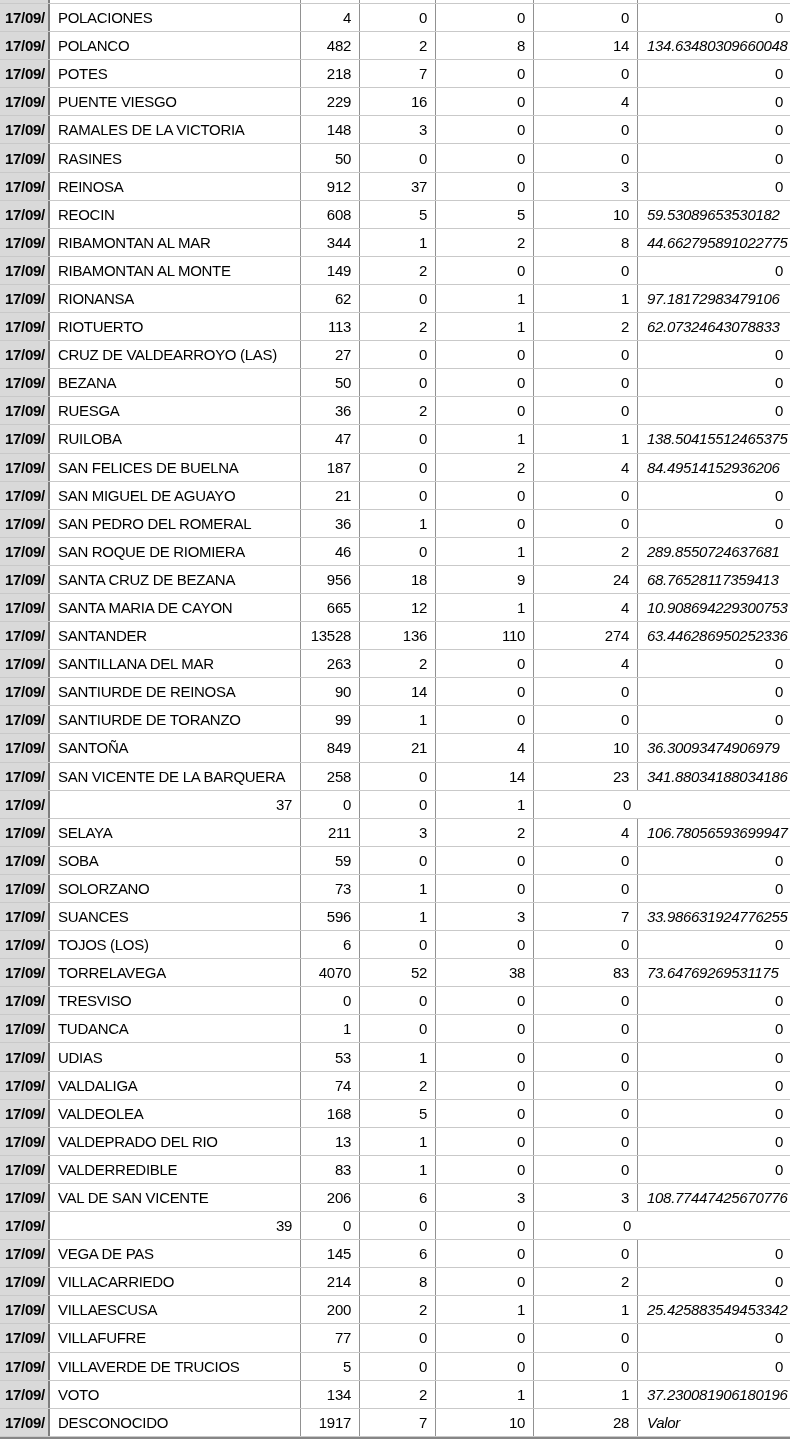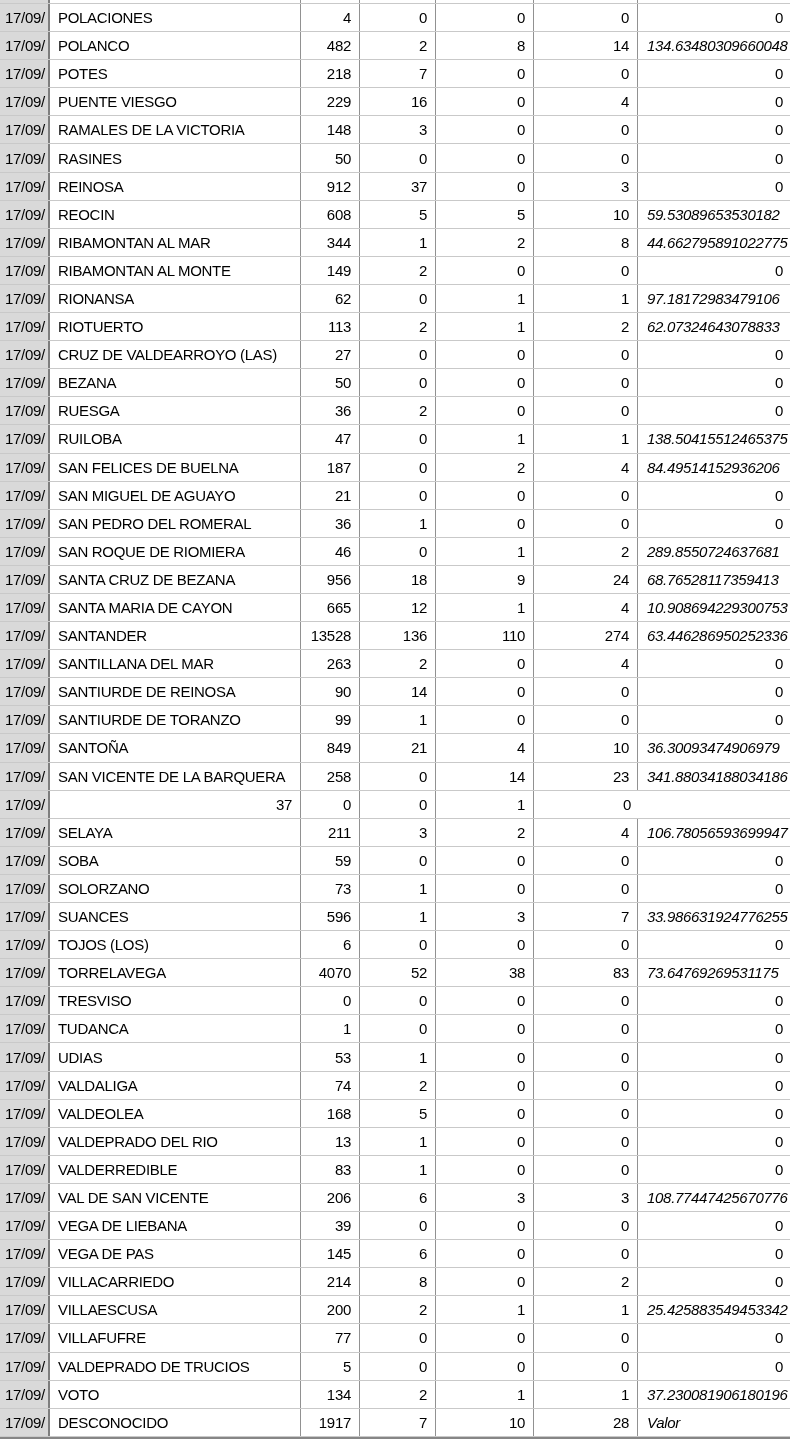--- a/index.html
+++ b/index.html
@@ -20,21 +20,21 @@
   }
   .row.partial { height: 4px; }
   .cell {
     overflow: hidden;
     white-space: nowrap;
     display: flex;
     align-items: center;
   }
   .cell.date {
     background: #d9d9d9;
-    font-weight: normal;
+    font-weight: bold;
     padding-left: 5px;
     border-right: 2px solid #7e7e7e;
   }
   .cell.name { padding-left: 8px; border-right: 1px solid #919191; }
   .cell.num  { justify-content: flex-end; padding-right: 8px; border-right: 1px solid #919191; }
   .cell.rate { justify-content: flex-end; padding-right: 7px; }
   .cell.rate.left { justify-content: flex-start; padding-left: 9px; padding-right: 0; font-style: italic; }
 </style>
 </head>
 <body>
@@ -431,21 +431,20 @@
     <div class="cell date">17/09/</div>
     <div class="cell name">VAL DE SAN VICENTE</div>
     <div class="cell num">206</div>
     <div class="cell num">6</div>
     <div class="cell num">3</div>
     <div class="cell num">3</div>
     <div class="cell rate left">108.77447425670776</div>
   </div>
       <div class="row">
     <div class="cell date">17/09/</div>
-    <div class="cell name">VEGA DE LIEBANA</div>
     <div class="cell num">39</div>
     <div class="cell num">0</div>
     <div class="cell num">0</div>
     <div class="cell num">0</div>
     <div class="cell rate">0</div>
   </div>
       <div class="row">
     <div class="cell date">17/09/</div>
     <div class="cell name">VEGA DE PAS</div>
     <div class="cell num">145</div>
@@ -476,21 +475,21 @@
     <div class="cell date">17/09/</div>
     <div class="cell name">VILLAFUFRE</div>
     <div class="cell num">77</div>
     <div class="cell num">0</div>
     <div class="cell num">0</div>
     <div class="cell num">0</div>
     <div class="cell rate">0</div>
   </div>
       <div class="row">
     <div class="cell date">17/09/</div>
-    <div class="cell name">VALDEPRADO DE TRUCIOS</div>
+    <div class="cell name">VILLAVERDE DE TRUCIOS</div>
     <div class="cell num">5</div>
     <div class="cell num">0</div>
     <div class="cell num">0</div>
     <div class="cell num">0</div>
     <div class="cell rate">0</div>
   </div>
       <div class="row">
     <div class="cell date">17/09/</div>
     <div class="cell name">VOTO</div>
     <div class="cell num">134</div>

